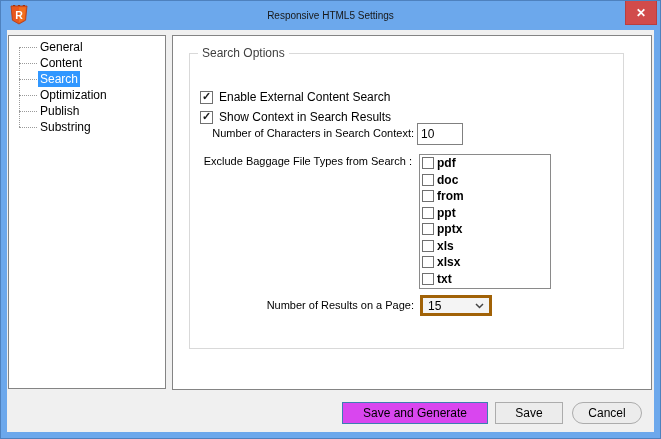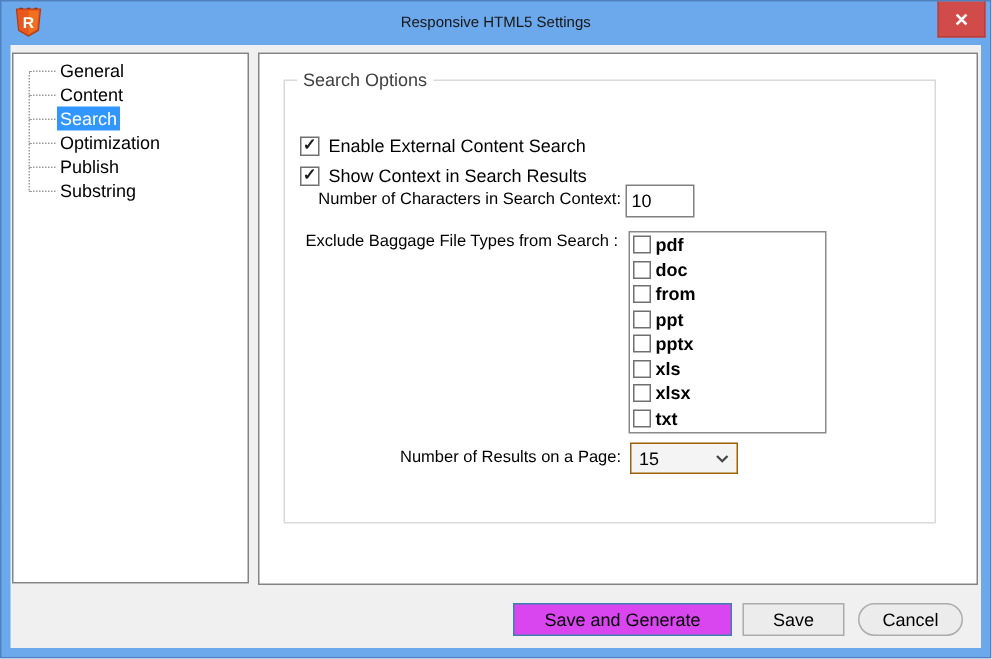--- a/index.html
+++ b/index.html
@@ -90,21 +90,21 @@
   .listbox {
     position: absolute; left: 229px; top: 100px; width: 132px; height: 135px;
     background: #FFFFFF; border: 1px solid #8A8A8A; overflow: hidden; font-weight: bold;
   }
   .list-item { height: 16.5px; display: flex; align-items: center; padding-left: 2px; }
   .list-item .checkbox { width: 12px; height: 12px; }
   .list-item .cb-label { margin-left: 3px; font-size: 12px; color: #000; }
 
   .combobox {
     position: absolute; left: 230px; top: 241px; width: 72px; height: 21px;
-    background: #F4F4F4; border: 1px solid #a16207;
+    background: #F4F4F4; border: 3px solid #a16207;
     display: flex; align-items: center; cursor: pointer;
   }
   .combobox .combo-value { flex: 1; font-size: 12px; color: #000; padding-left: 5px; }
   .combobox .chevron { flex: none; margin-right: 5px; display: flex; }
 
   
   .btn {
     position: absolute; top: 372px; height: 22px;
     background: #ECECEC; border: 1px solid #ACACAC;
     font-family: "Liberation Sans", sans-serif; font-size: 12px; color: #000;

